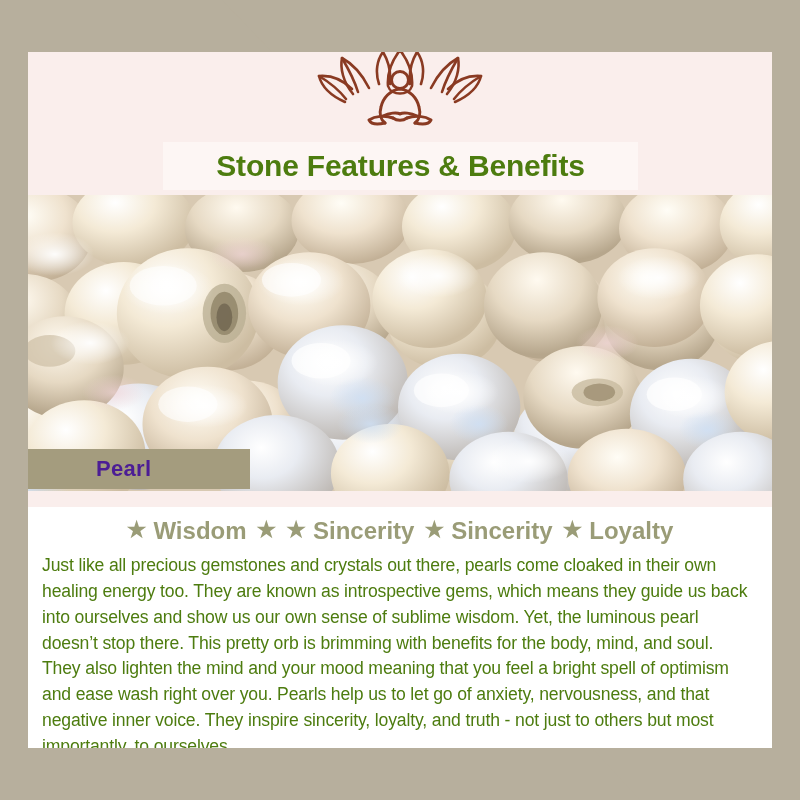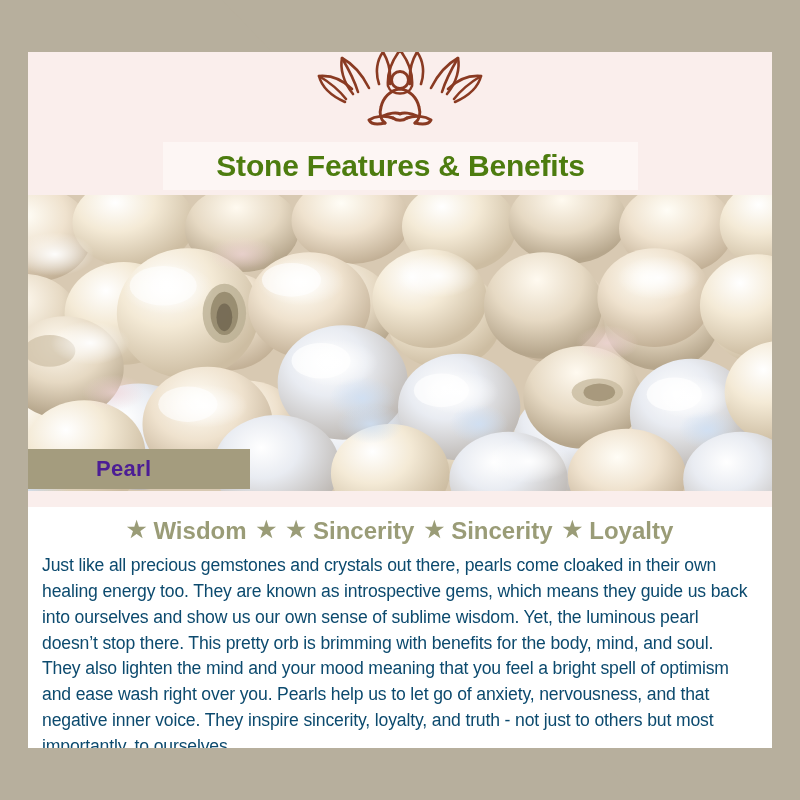--- a/index.html
+++ b/index.html
@@ -122,21 +122,21 @@
     color:#9a9c77;white-space:nowrap;
   }
   .star{
     font-size:22px;line-height:1;color:#9a9c77;
     transform:translateY(-1px);
   }
   .body-text{
     position:absolute;left:14px;right:16px;top:62px;
     font-size:17.6px;
     line-height:1.47;
-    color:#0c4a6e;
+    color:#4d7c0f;
     text-align:left;
     letter-spacing:-0.15px;
   }
 </style>
 </head>
 <body>
 
 <div id="poster">
 
   <div class="frame-left"></div>

